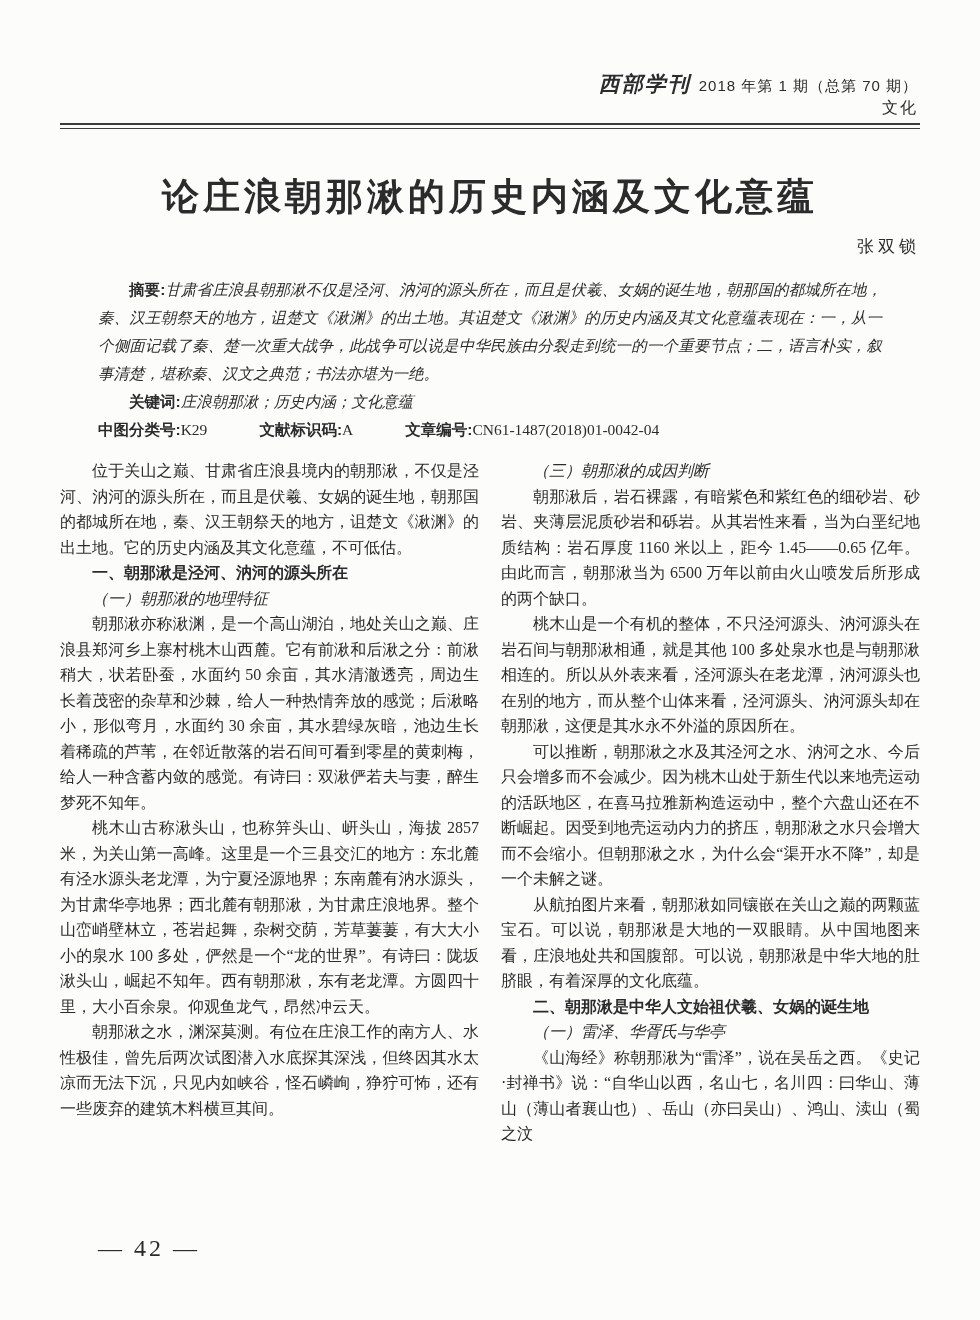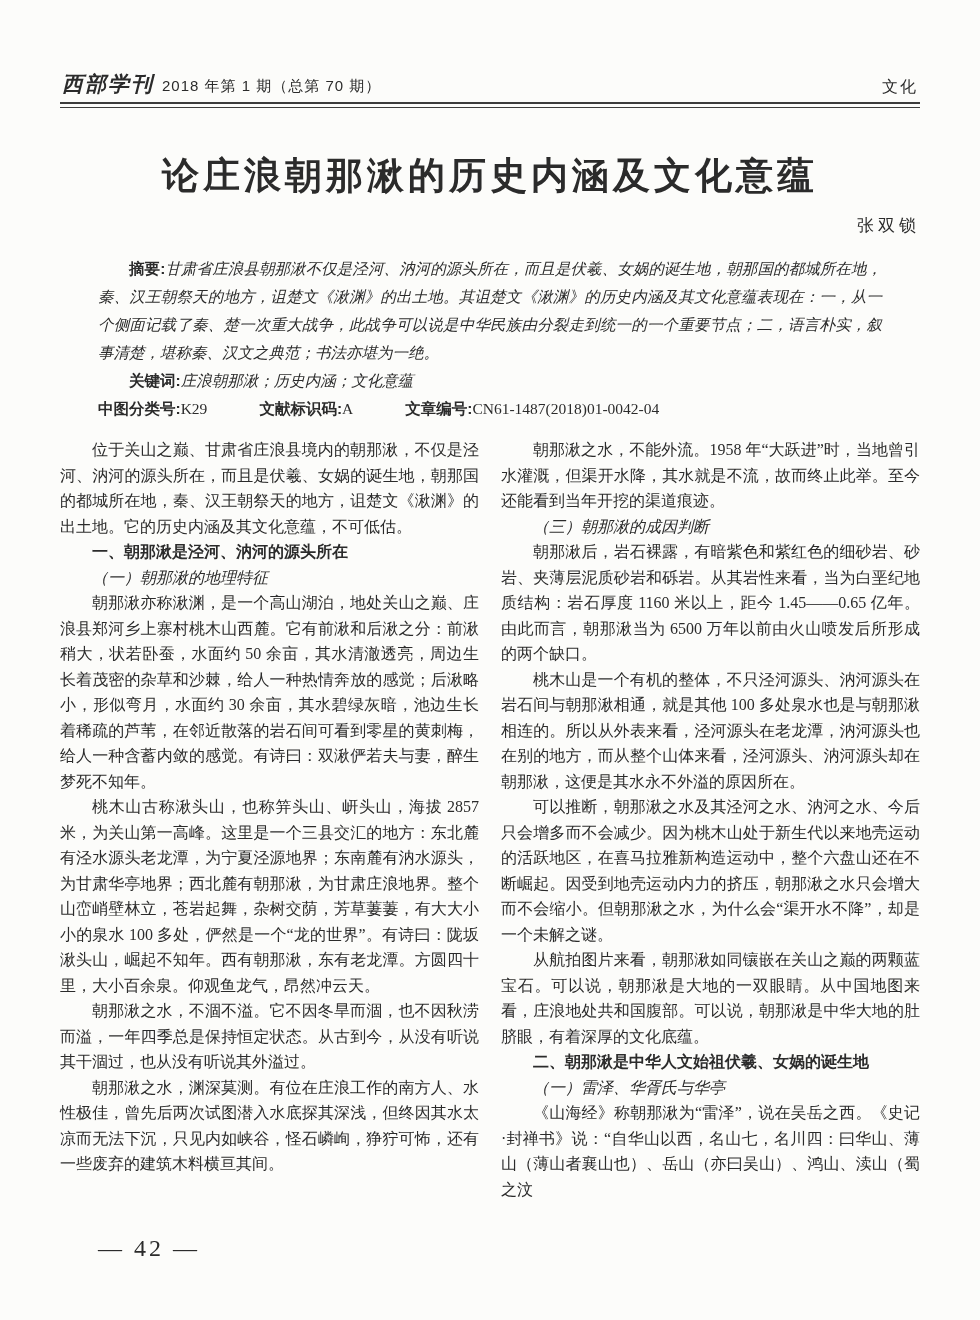--- a/index.html
+++ b/index.html
@@ -16,23 +16,23 @@
     height: 1320px;
     box-sizing: border-box;
     background: #fcfcfa;
     color: #2b2b2b;
     padding: 70px 60px 0 60px;
     font-family: "Liberation Serif", "DejaVu Serif", serif;
   }
   
   .journal-header {
     display: flex;
-    justify-content: space-between;
     align-items: flex-end;
     padding: 0 2px 4px 2px;
+    flex-direction: column;
   }
   .journal-logo {
     font-family: "DejaVu Serif", serif;
     font-weight: bold;
     font-style: italic;
     font-size: 21px;
     letter-spacing: 2px;
     margin-right: 8px;
   }
   .journal-issue {
@@ -148,25 +148,23 @@
     </p>
   </section>
 
   <section class="body-columns">
     <div class="column">
       <p class="body-para">位于关山之巅、甘肃省庄浪县境内的朝那湫，不仅是泾河、汭河的源头所在，而且是伏羲、女娲的诞生地，朝那国的都城所在地，秦、汉王朝祭天的地方，诅楚文《湫渊》的出土地。它的历史内涵及其文化意蕴，不可低估。</p>
       <p class="sec-heading">一、朝那湫是泾河、汭河的源头所在</p>
       <p class="sub-heading">（一）朝那湫的地理特征</p>
       <p class="body-para">朝那湫亦称湫渊，是一个高山湖泊，地处关山之巅、庄浪县郑河乡上寨村桃木山西麓。它有前湫和后湫之分：前湫稍大，状若卧蚕，水面约 50 余亩，其水清澈透亮，周边生长着茂密的杂草和沙棘，给人一种热情奔放的感觉；后湫略小，形似弯月，水面约 30 余亩，其水碧绿灰暗，池边生长着稀疏的芦苇，在邻近散落的岩石间可看到零星的黄刺梅，给人一种含蓄内敛的感觉。有诗曰：双湫俨若夫与妻，醉生梦死不知年。</p>
       <p class="body-para">桃木山古称湫头山，也称笄头山、岍头山，海拔 2857 米，为关山第一高峰。这里是一个三县交汇的地方：东北麓有泾水源头老龙潭，为宁夏泾源地界；东南麓有汭水源头，为甘肃华亭地界；西北麓有朝那湫，为甘肃庄浪地界。整个山峦峭壁林立，苍岩起舞，杂树交荫，芳草萋萋，有大大小小的泉水 100 多处，俨然是一个“龙的世界”。有诗曰：陇坂湫头山，崛起不知年。西有朝那湫，东有老龙潭。方圆四十里，大小百余泉。仰观鱼龙气，昂然冲云天。</p>
-      <p class="body-para">朝那湫之水，不涸不溢。它不因冬旱而涸，也不因秋涝而溢，一年四季总是保持恒定状态。从古到今，从没有听说其干涸过，也从没有听说其外溢过。</p>
       <p class="body-para">朝那湫之水，渊深莫测。有位在庄浪工作的南方人、水性极佳，曾先后两次试图潜入水底探其深浅，但终因其水太凉而无法下沉，只见内如峡谷，怪石嶙峋，狰狞可怖，还有一些废弃的建筑木料横亘其间。</p>
     </div>
     <div class="column">
-      <p class="body-para">朝那湫之水，不能外流。1958 年“大跃进”时，当地曾引水灌溉，但渠开水降，其水就是不流，故而终止此举。至今还能看到当年开挖的渠道痕迹。</p>
       <p class="sub-heading">（三）朝那湫的成因判断</p>
       <p class="body-para">朝那湫后，岩石裸露，有暗紫色和紫红色的细砂岩、砂岩、夹薄层泥质砂岩和砾岩。从其岩性来看，当为白垩纪地质结构：岩石厚度 1160 米以上，距今 1.45——0.65 亿年。由此而言，朝那湫当为 6500 万年以前由火山喷发后所形成的两个缺口。</p>
       <p class="body-para">桃木山是一个有机的整体，不只泾河源头、汭河源头在岩石间与朝那湫相通，就是其他 100 多处泉水也是与朝那湫相连的。所以从外表来看，泾河源头在老龙潭，汭河源头也在别的地方，而从整个山体来看，泾河源头、汭河源头却在朝那湫，这便是其水永不外溢的原因所在。</p>
       <p class="body-para">可以推断，朝那湫之水及其泾河之水、汭河之水、今后只会增多而不会减少。因为桃木山处于新生代以来地壳运动的活跃地区，在喜马拉雅新构造运动中，整个六盘山还在不断崛起。因受到地壳运动内力的挤压，朝那湫之水只会增大而不会缩小。但朝那湫之水，为什么会“渠开水不降”，却是一个未解之谜。</p>
       <p class="body-para">从航拍图片来看，朝那湫如同镶嵌在关山之巅的两颗蓝宝石。可以说，朝那湫是大地的一双眼睛。从中国地图来看，庄浪地处共和国腹部。可以说，朝那湫是中华大地的肚脐眼，有着深厚的文化底蕴。</p>
       <p class="sec-heading">二、朝那湫是中华人文始祖伏羲、女娲的诞生地</p>
       <p class="sub-heading">（一）雷泽、华胥氏与华亭</p>
       <p class="body-para">《山海经》称朝那湫为“雷泽”，说在吴岳之西。《史记·封禅书》说：“自华山以西，名山七，名川四：曰华山、薄山（薄山者襄山也）、岳山（亦曰吴山）、鸿山、渎山（蜀之汶</p>
     </div>
   </section>

